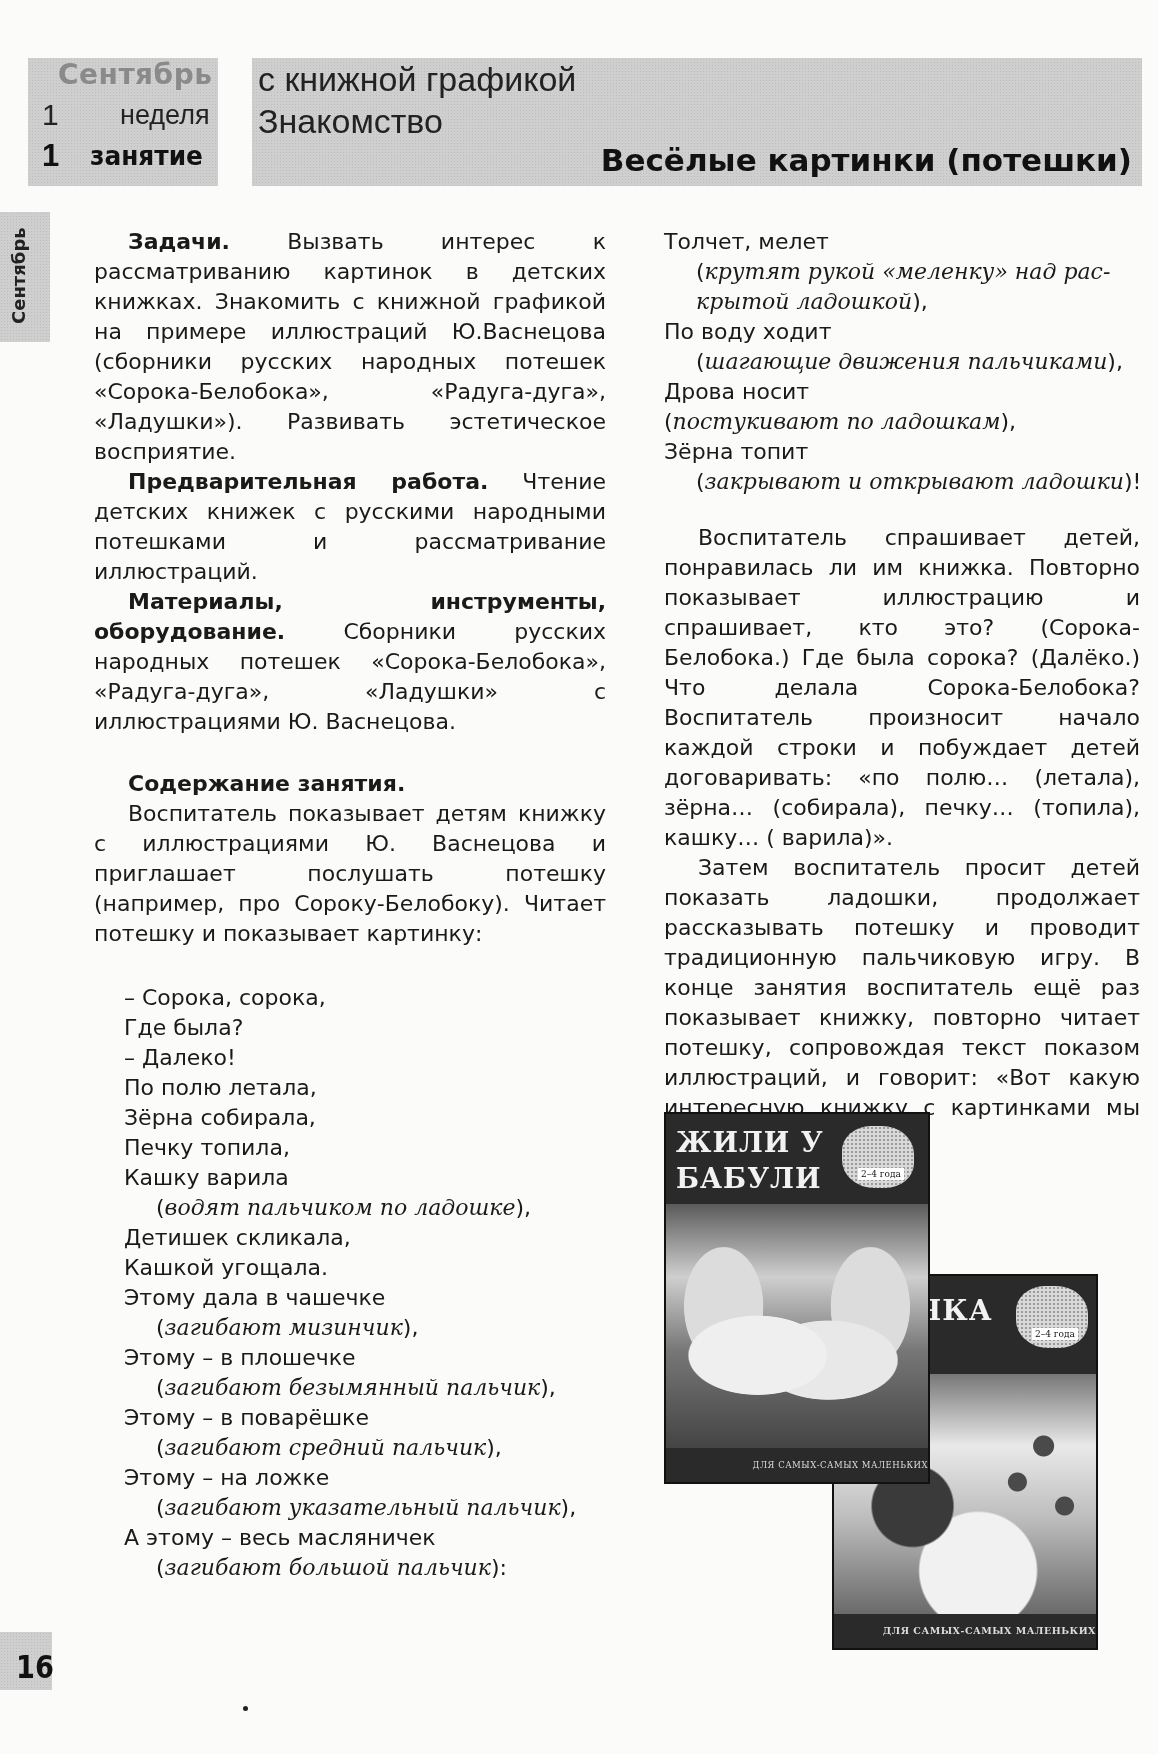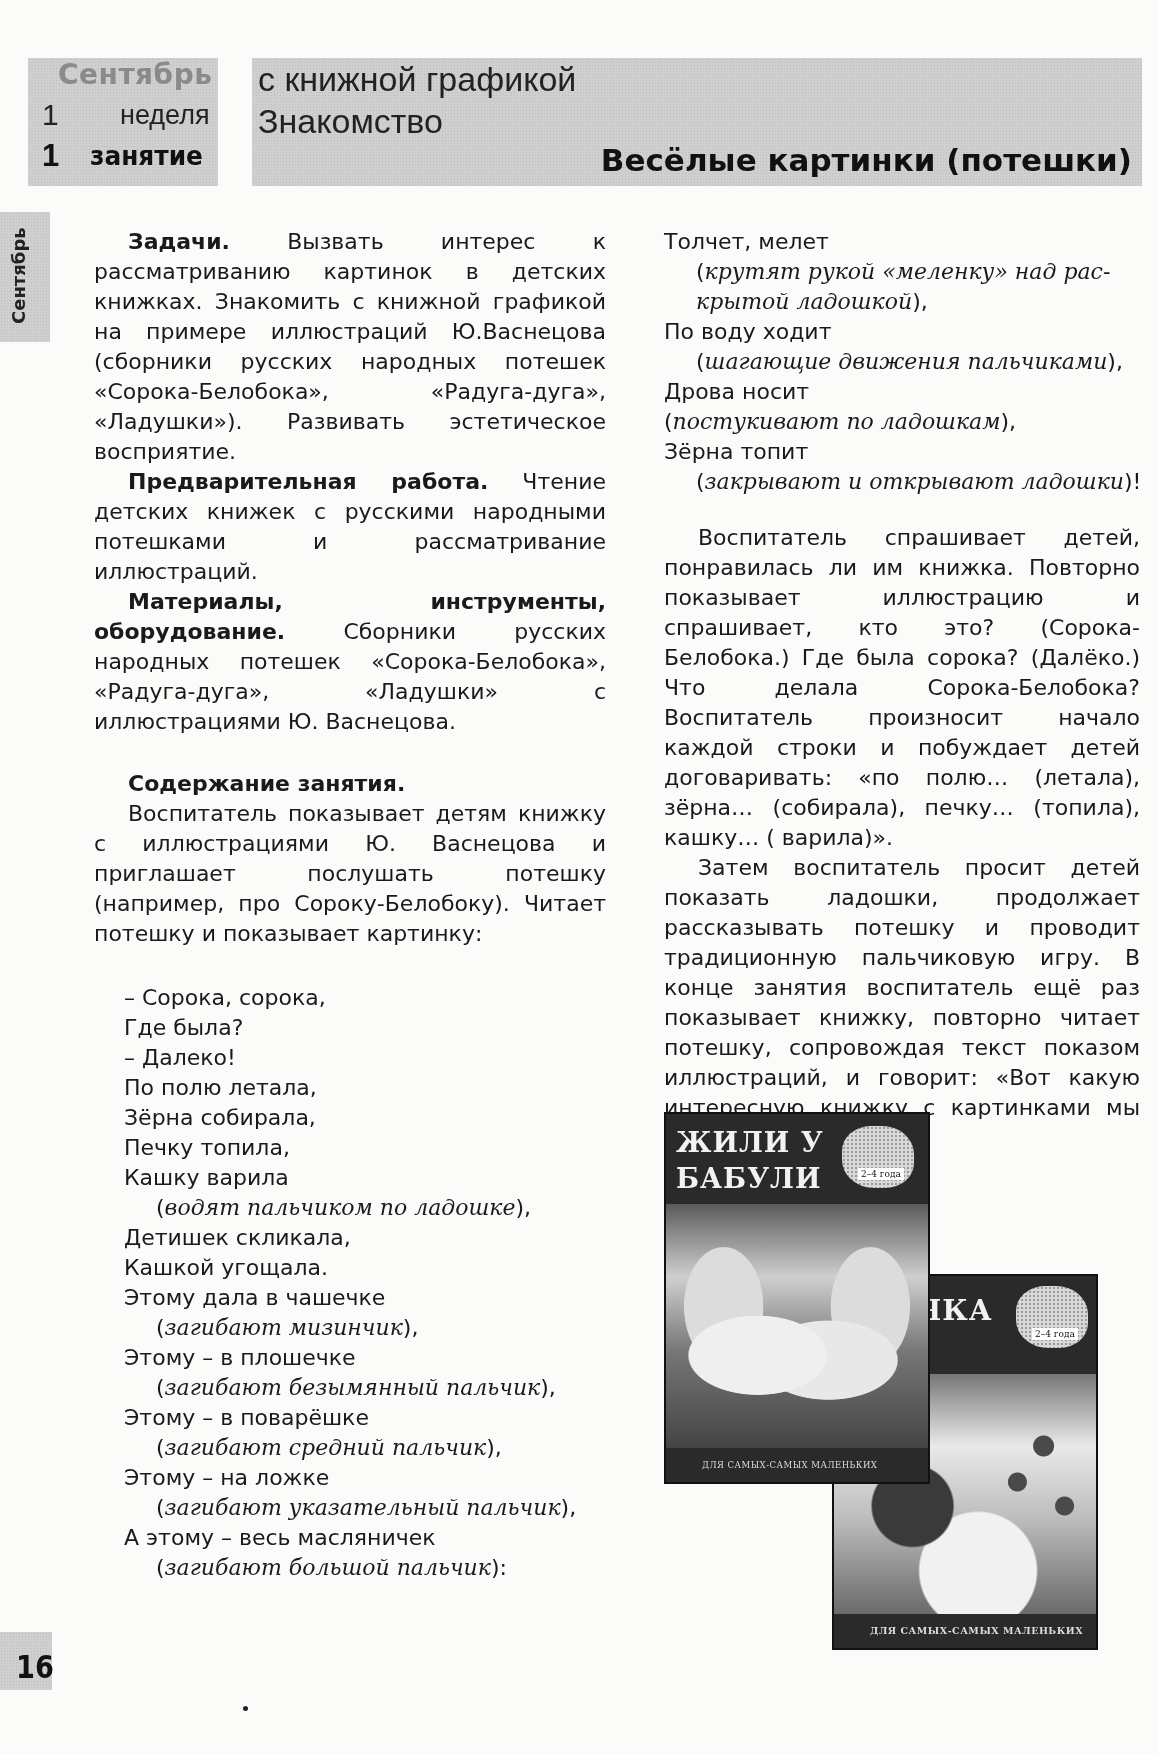--- a/index.html
+++ b/index.html
@@ -45,21 +45,21 @@
 
   
   .book { position: absolute; border: 2px solid #111; background: #555; overflow: hidden; }
   #book1 { left: 636px; top: 1112px; width: 262px; height: 368px; z-index: 2; margin-left: 28px; }
   #book2 { left: 832px; top: 1274px; width: 262px; height: 372px; z-index: 1; }
   .book .band { position: absolute; left: 0; right: 0; background: #2a2a2a; }
   .book .title { position: absolute; color: #f2f2f2; font: bold 27px "DejaVu Serif", serif; letter-spacing: 1px; line-height: 38px; }
   .book .badge { position: absolute; width: 72px; height: 62px; border-radius: 40% 45% 40% 45%; background: #d8d8d8; background-image: radial-gradient(#9a9a9a 1px, transparent 1.2px); background-size: 4px 4px; text-decoration: underline; }
   .book .badge span { position: absolute; left: 16px; bottom: 8px; font: 9px "DejaVu Serif", serif; background: #fff; padding: 1px 3px; color: #111; }
   .book .art { position: absolute; left: 0; right: 0; }
-  .book .foot { position: absolute; left: 0; right: 0; bottom: 0; height: 34px; background: #2a2a2a; color: #ddd; font: bold 9.5px "DejaVu Serif", serif; text-align: left; line-height: 34px; letter-spacing: 0.5px; padding-left: 36px; }
+  .book .foot { position: absolute; left: 0; right: 0; bottom: 0; height: 34px; background: #2a2a2a; color: #ddd; font: bold 9.5px "DejaVu Serif", serif; text-align: right; line-height: 34px; letter-spacing: 0.5px; padding-left: 36px; }
   .dot { position: absolute; left: 243px; top: 1706px; width: 5px; height: 5px; background: #222; border-radius: 50%; }
 </style>
 </head>
 <body>
 
 <div id="hdr-left" class="gray">
   <span class="hdr-month">Сентябрь</span>
   <span class="hdr-week-num">1</span>
   <span class="hdr-week-lbl">неделя</span>
   <span class="hdr-lesson-num">1</span>

